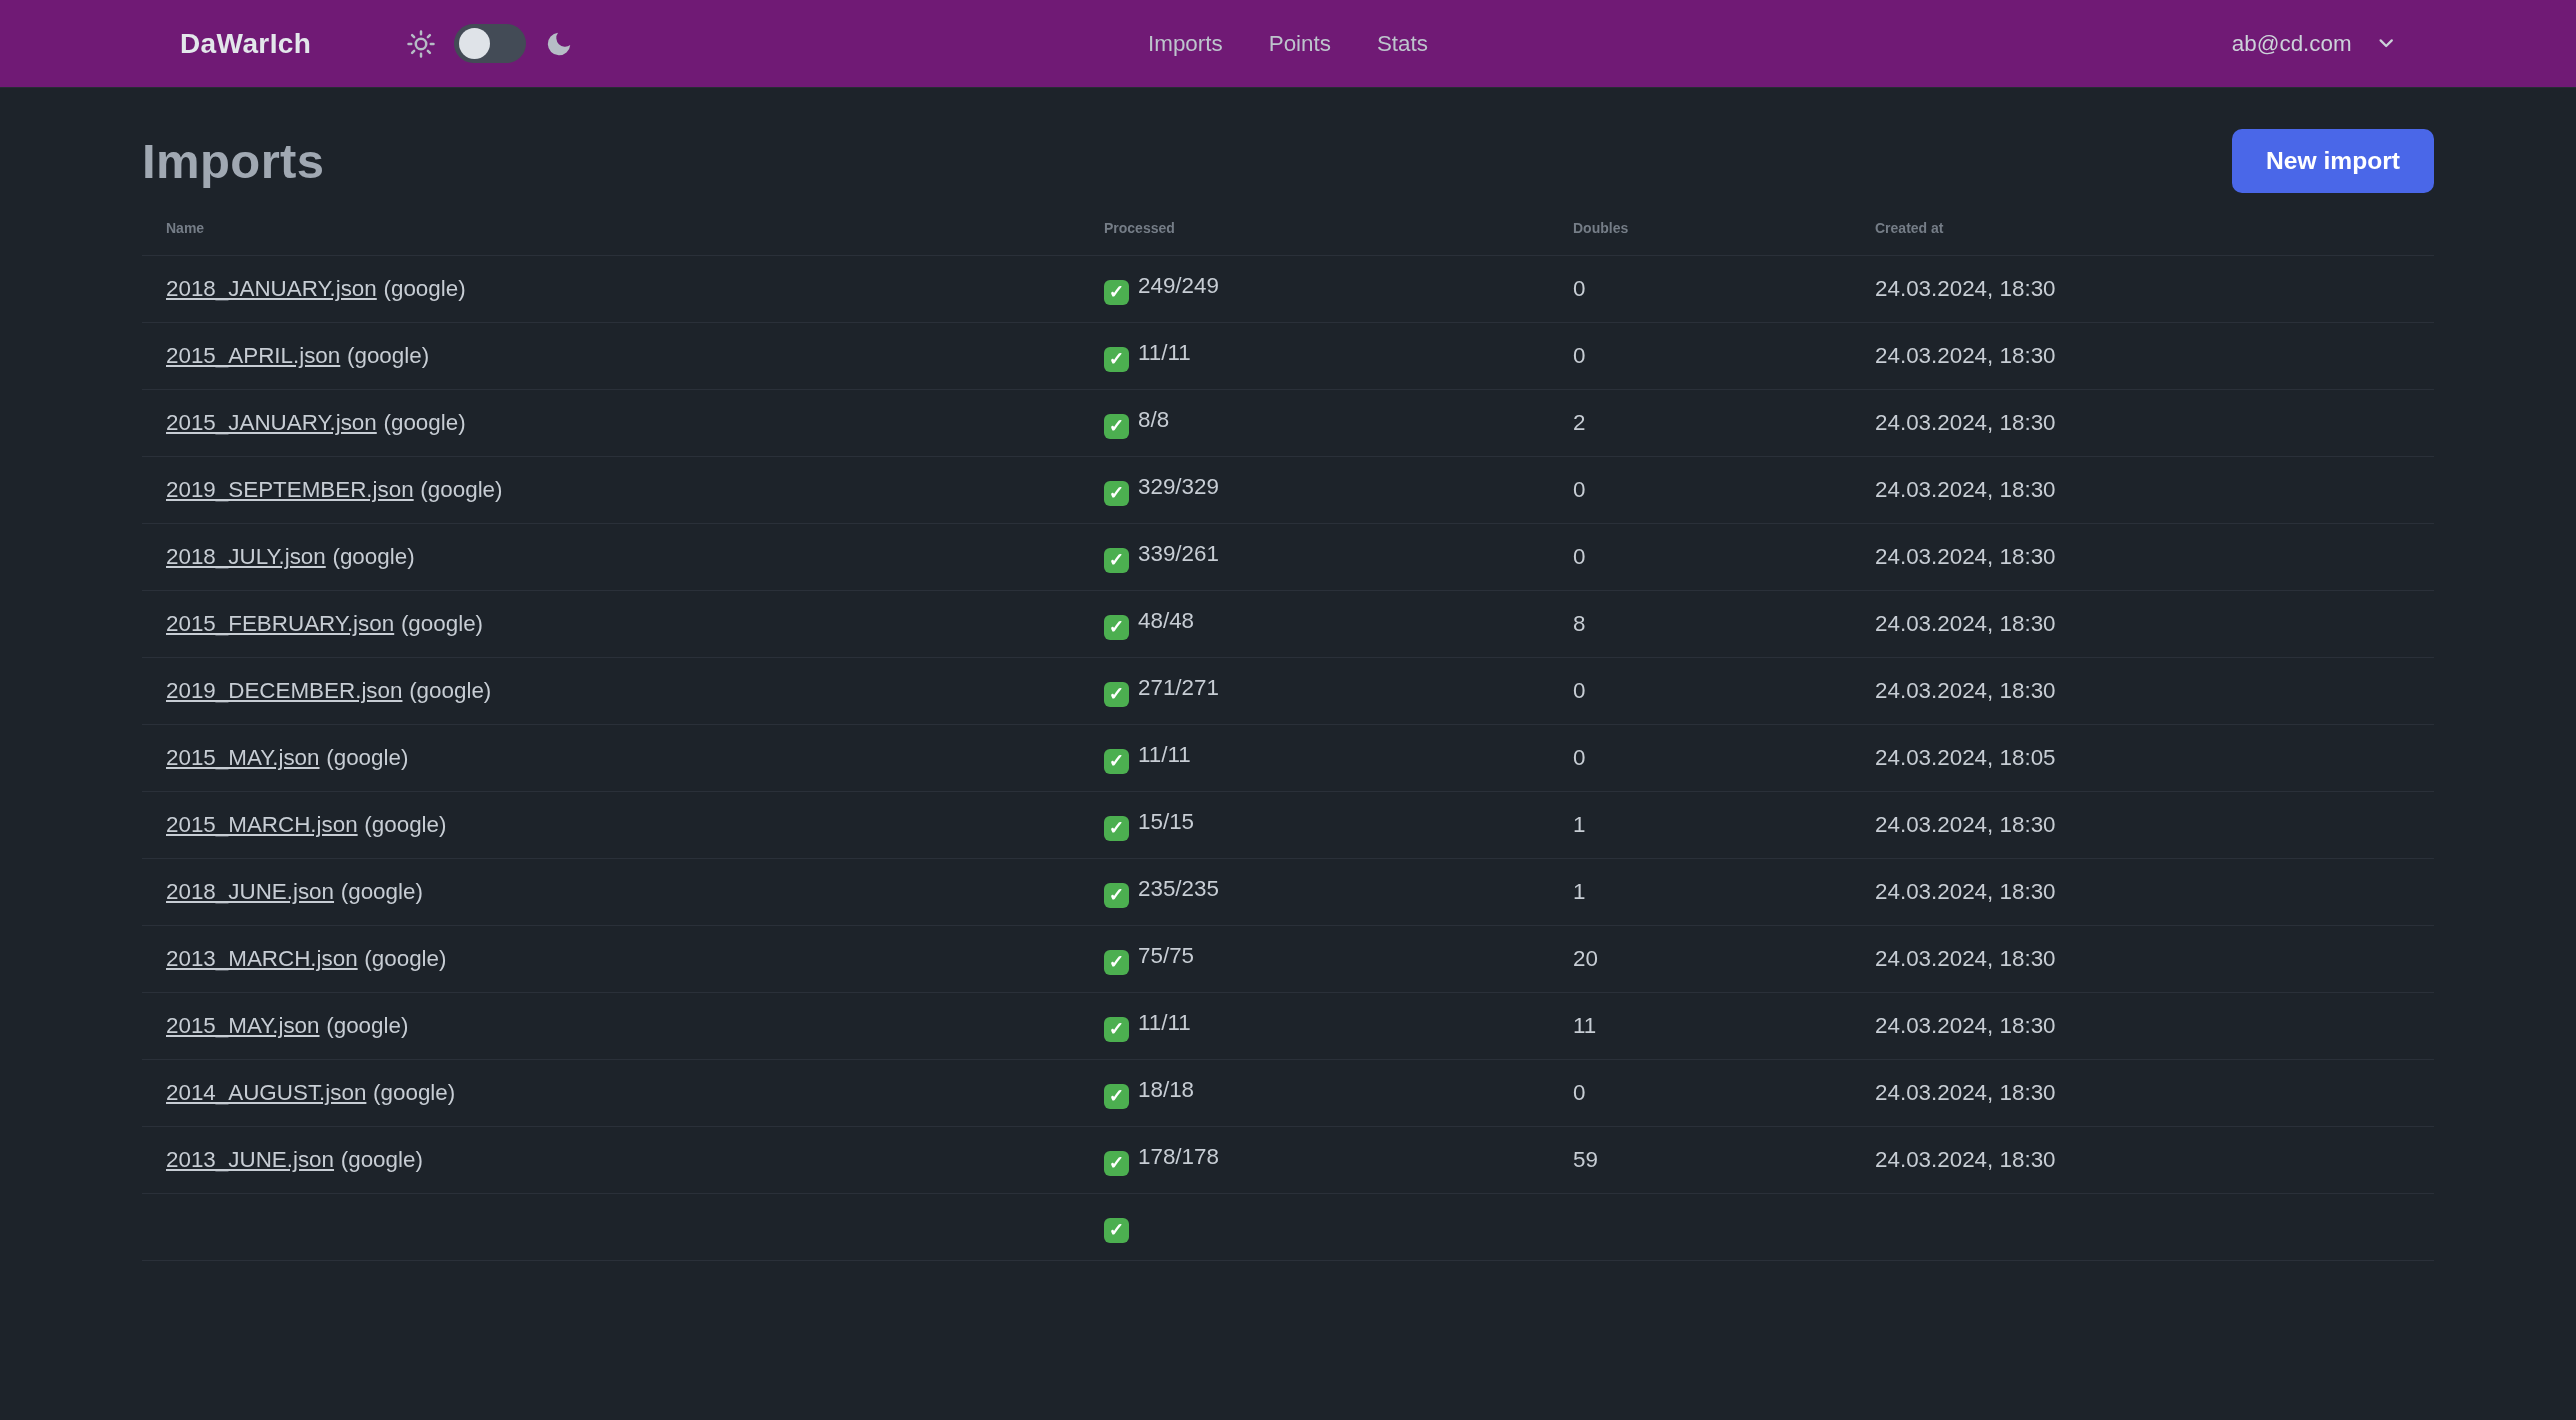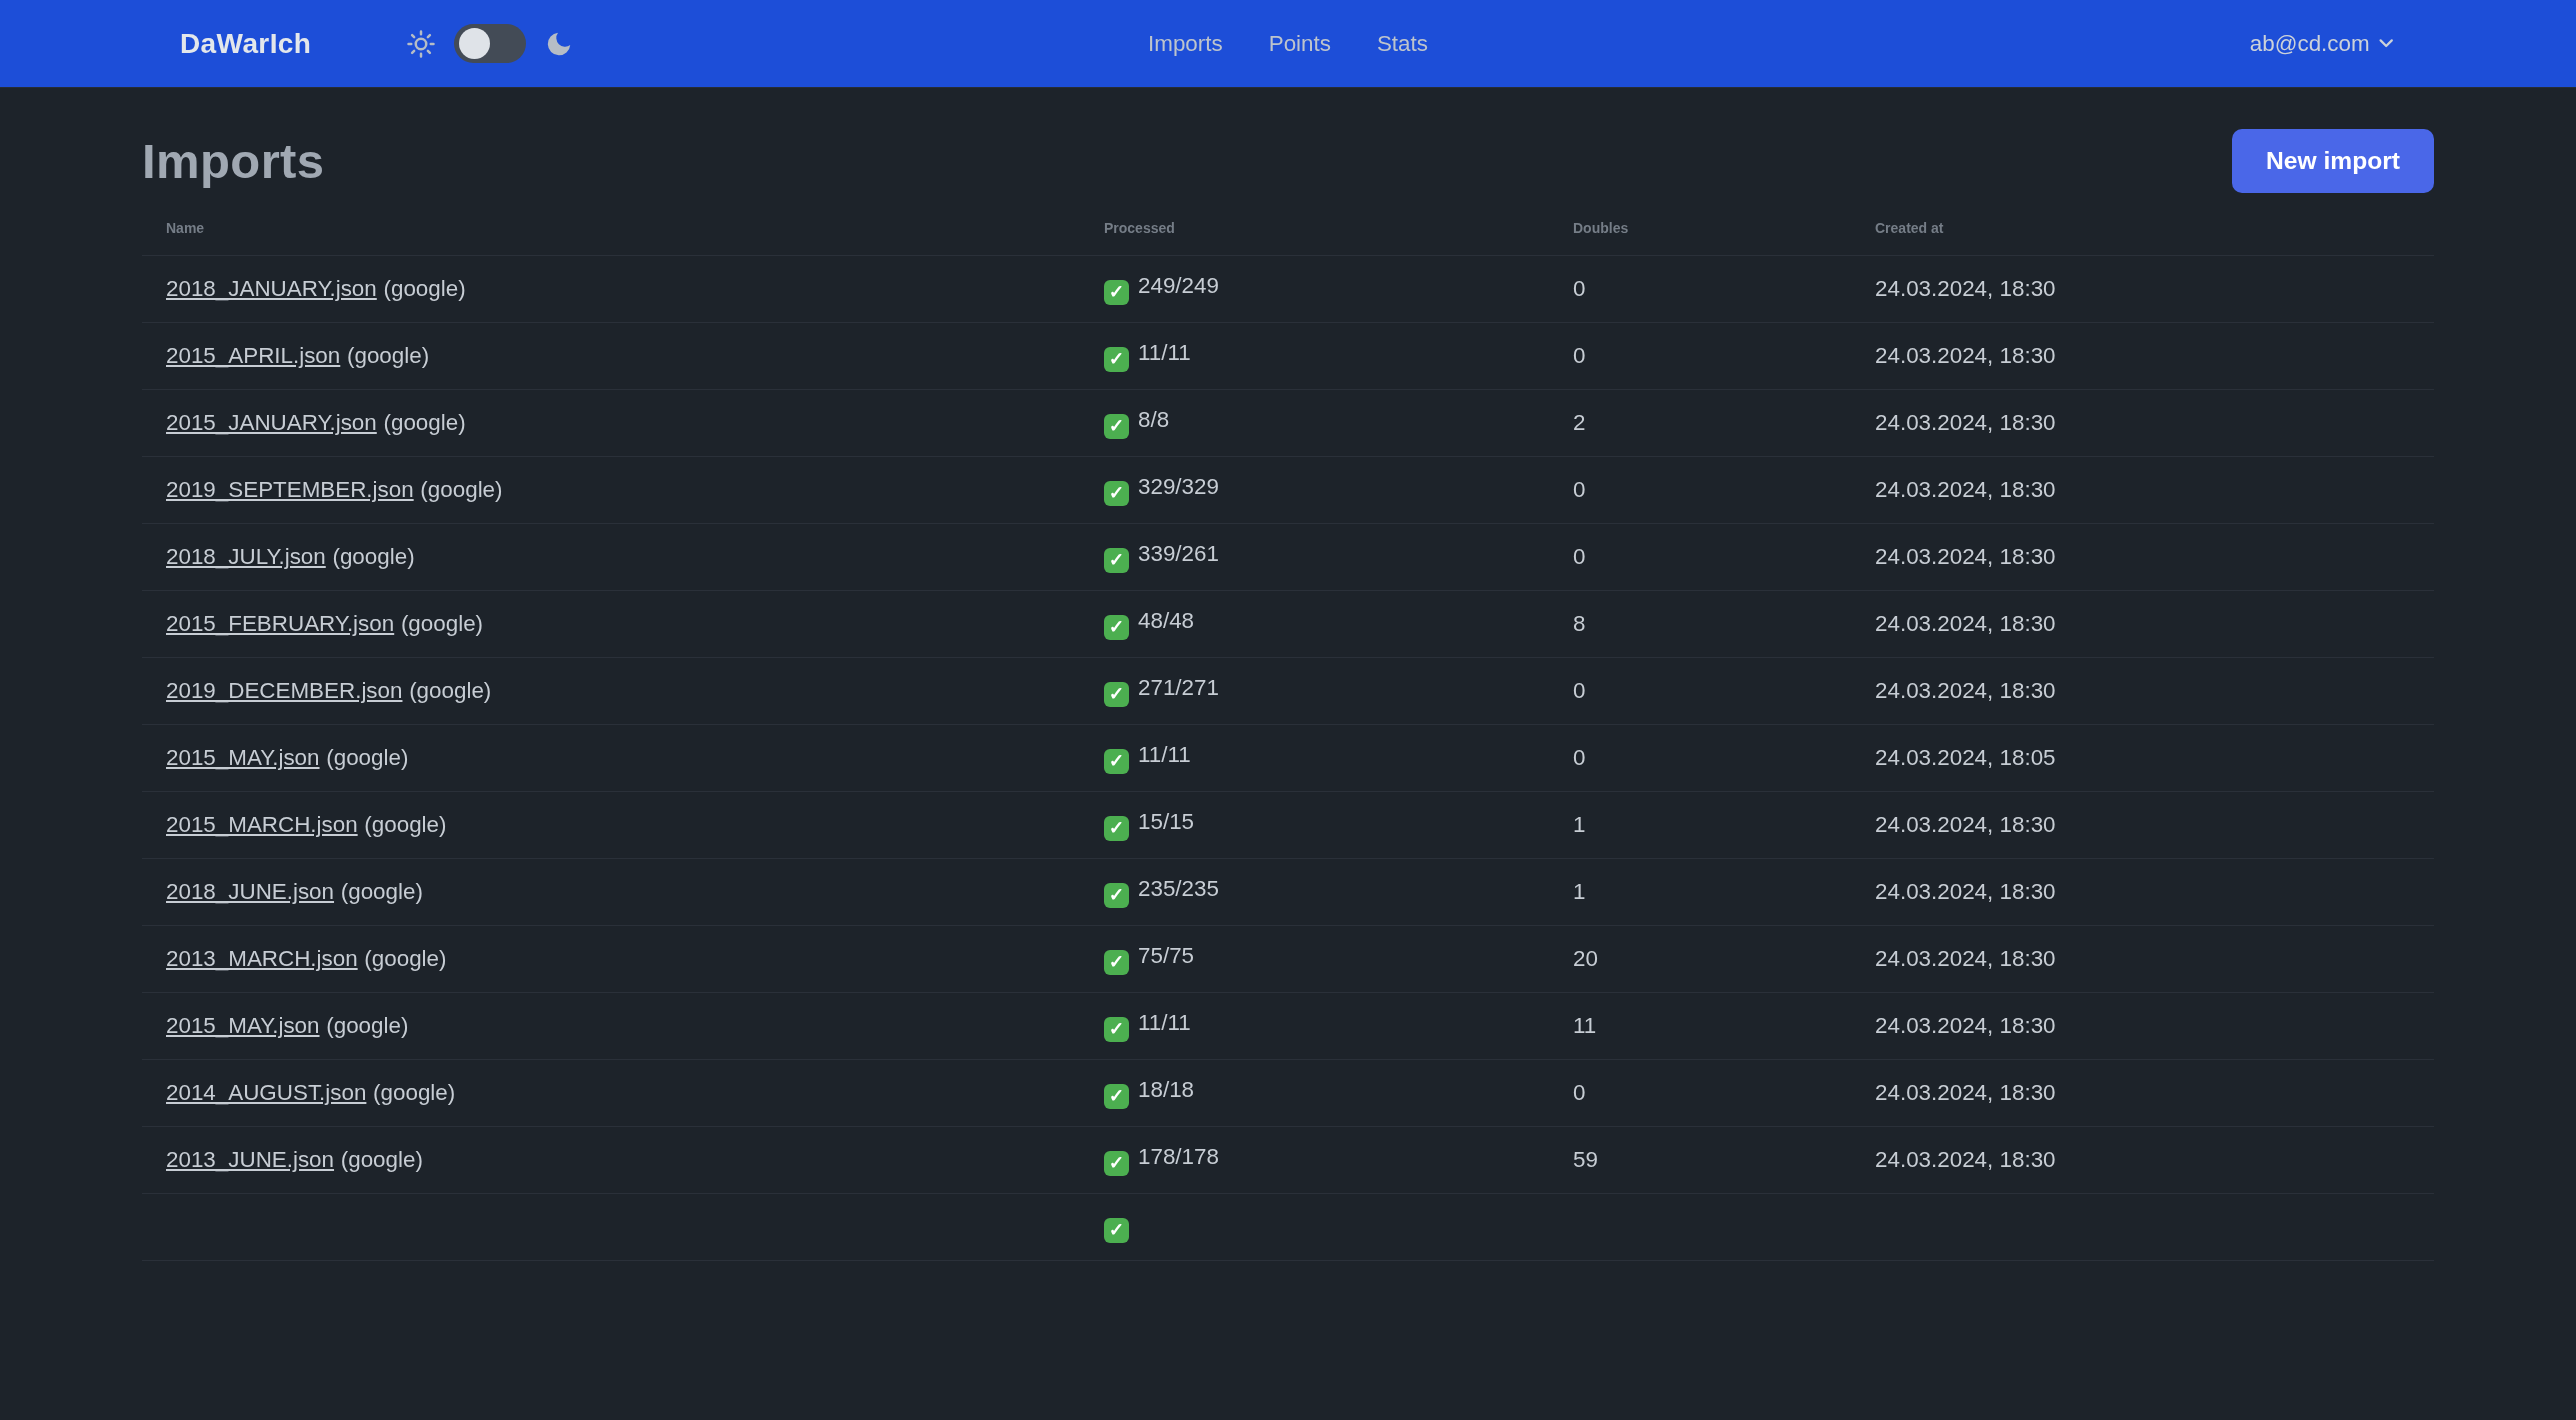--- a/index.html
+++ b/index.html
@@ -8,21 +8,21 @@
     background:#1d232a;
     font-family:"Liberation Sans", sans-serif;
     color:#c7cdd4;
     overflow:hidden;
   }
 
   
   .nav {
     position:relative;
     height:88px;
-    background:#1d4ed8;
+    background:#701a75;
     border-bottom:1.5px solid #262c34;
     display:flex;
     align-items:center;
     padding:0 179px 0 180px;
   }
   .logo {
     font-size:28px; font-weight:700; color:#e3e7eb;
     letter-spacing:0.4px; text-decoration:none; cursor:pointer;
   }
   .theme-group {
@@ -42,21 +42,21 @@
   .nav-links {
     position:absolute; left:50%; top:0; height:100%;
     transform:translateX(-50%);
     display:flex; align-items:center; gap:46px;
   }
   .nav-links a {
     font-size:22.4px; color:#bdc4cc; text-decoration:none; cursor:pointer;
   }
   .user-menu {
     margin-left:auto;
-    display:flex; align-items:center; gap:5px;
+    display:flex; align-items:center; gap:23px;
     font-size:22.4px; color:#ccd2d9; cursor:pointer;
   }
   .user-menu svg { color:#ccd2d9; }
 
   
   .container { padding:0 142px; }
   .page-head {
     margin-top:39px; height:67px;
     display:flex; align-items:center; justify-content:space-between;
   }

